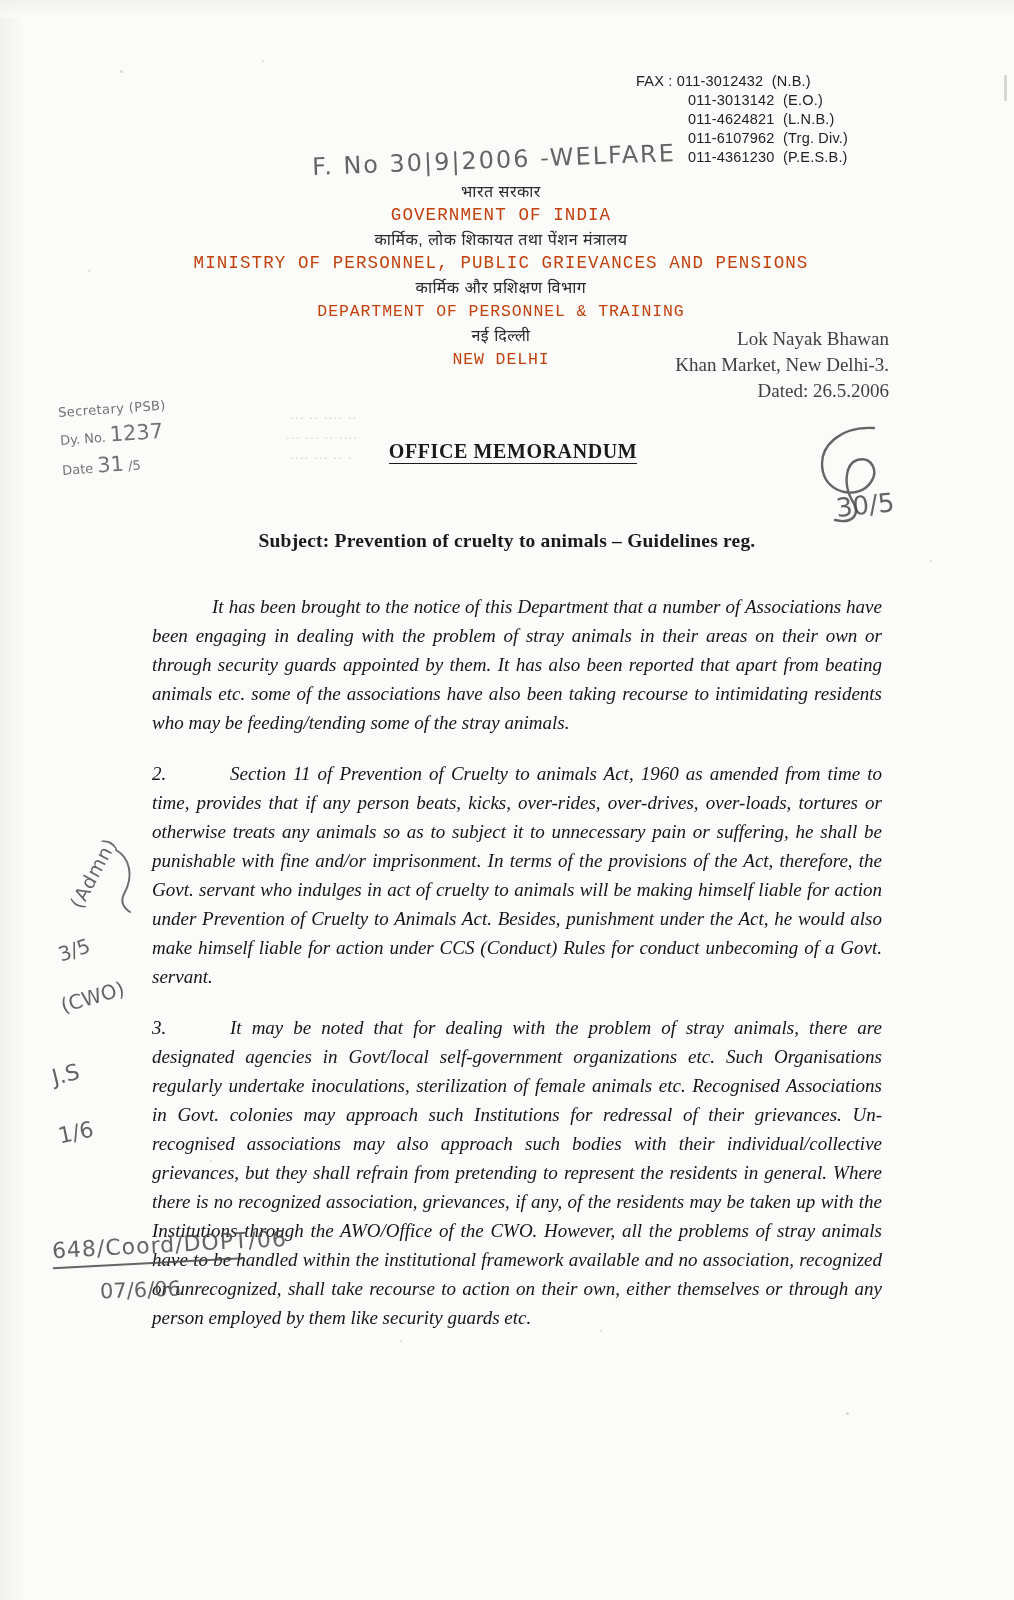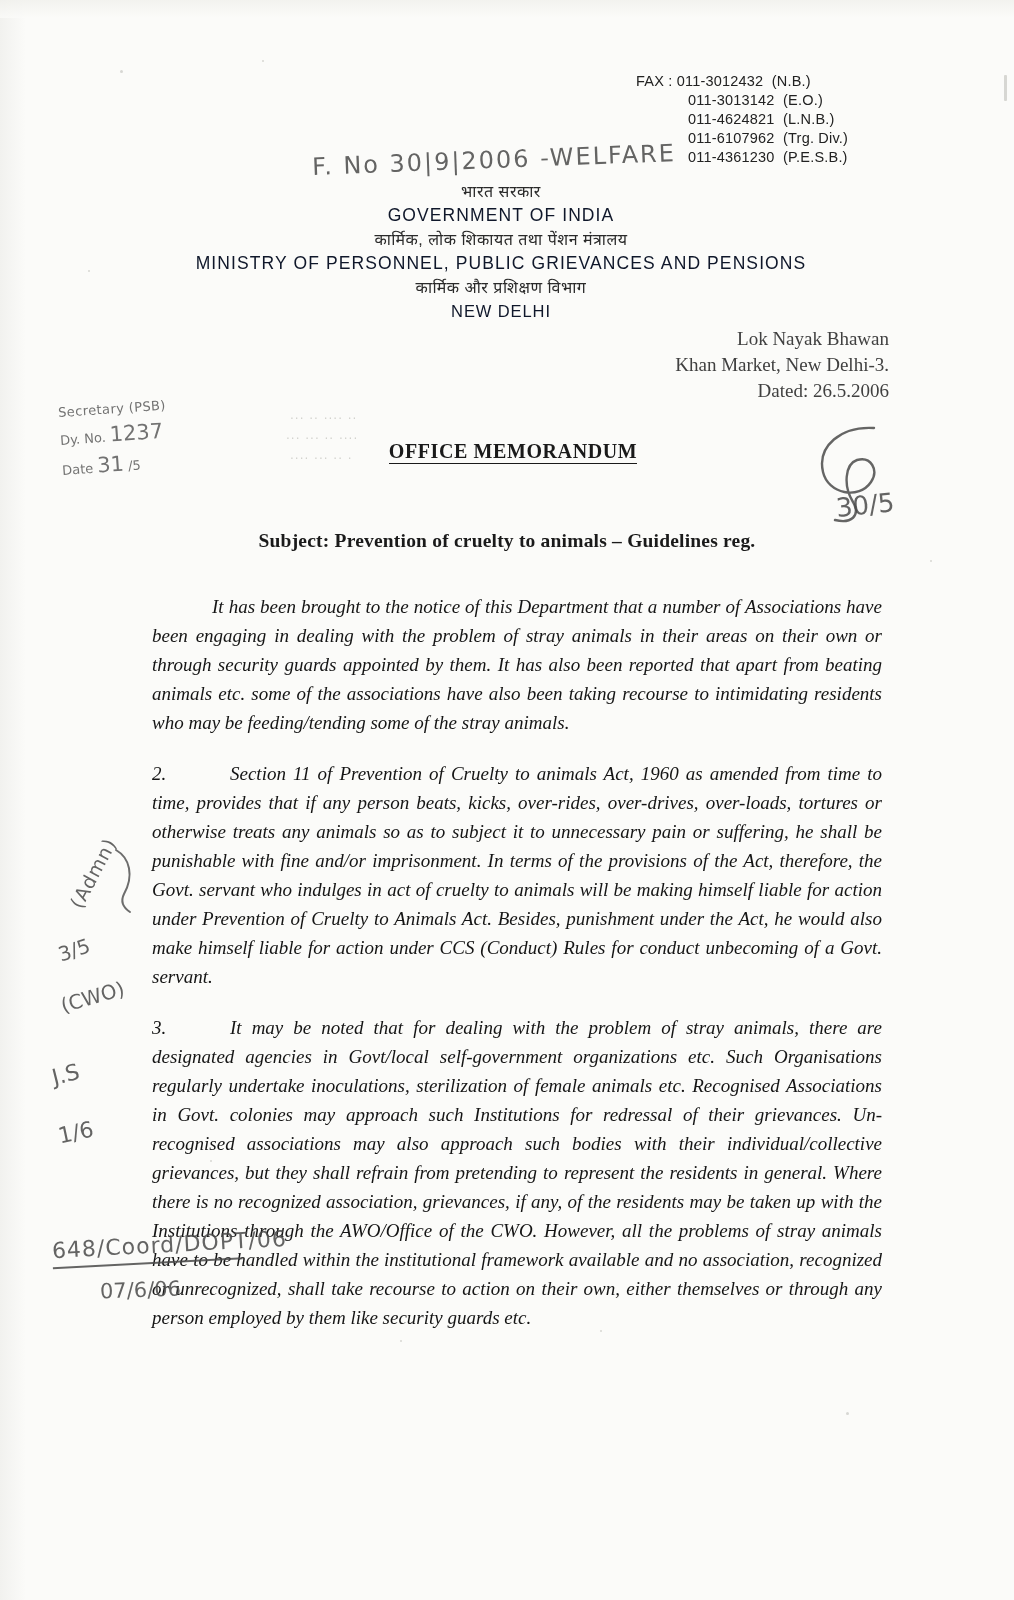--- a/index.html
+++ b/index.html
@@ -78,25 +78,25 @@
     text-align: center;
   }
   .heading .hi {
     font-family: "Liberation Sans", sans-serif;
     font-size: 16px;
     line-height: 23px;
     letter-spacing: .5px;
     color: #2a2a2a;
   }
   .heading .en {
-    font-family: Liberation Sans, sans-serif;
+    font-family: Liberation Mono, monospace;
     font-size: 17.5px;
     line-height: 25px;
     letter-spacing: 1.1px;
-    color: #0f172a;
+    color: #c2410c;
   }
   .heading .en.small { font-size: 16.5px; letter-spacing: .9px; }
 
   
   .address {
     position: absolute;
     right: 125px;
     top: 326px;
     text-align: right;
     font-family: "Liberation Serif", serif;
@@ -278,20 +278,22 @@
   </div>
 
   <div class="handwritten file-no">F. No 30|9|2006 -WELFARE</div>
 
   <div class="heading">
     <div class="hi">भारत सरकार</div>
     <div class="en">GOVERNMENT OF INDIA</div>
     <div class="hi">कार्मिक, लोक शिकायत तथा पेंशन मंत्रालय</div>
     <div class="en">MINISTRY OF PERSONNEL, PUBLIC GRIEVANCES AND PENSIONS</div>
     <div class="hi">कार्मिक और प्रशिक्षण विभाग</div>
+    <div class="en small">DEPARTMENT OF PERSONNEL &amp; TRAINING</div>
+    <div class="hi">नई दिल्ली</div>
     <div class="en small">NEW DELHI</div>
   </div>
 
   <div class="address">
     <div>Lok Nayak Bhawan</div>
     <div>Khan Market, New Delhi-3.</div>
     <div>Dated: 26.5.2006</div>
   </div>
 
   <div class="stamp">

